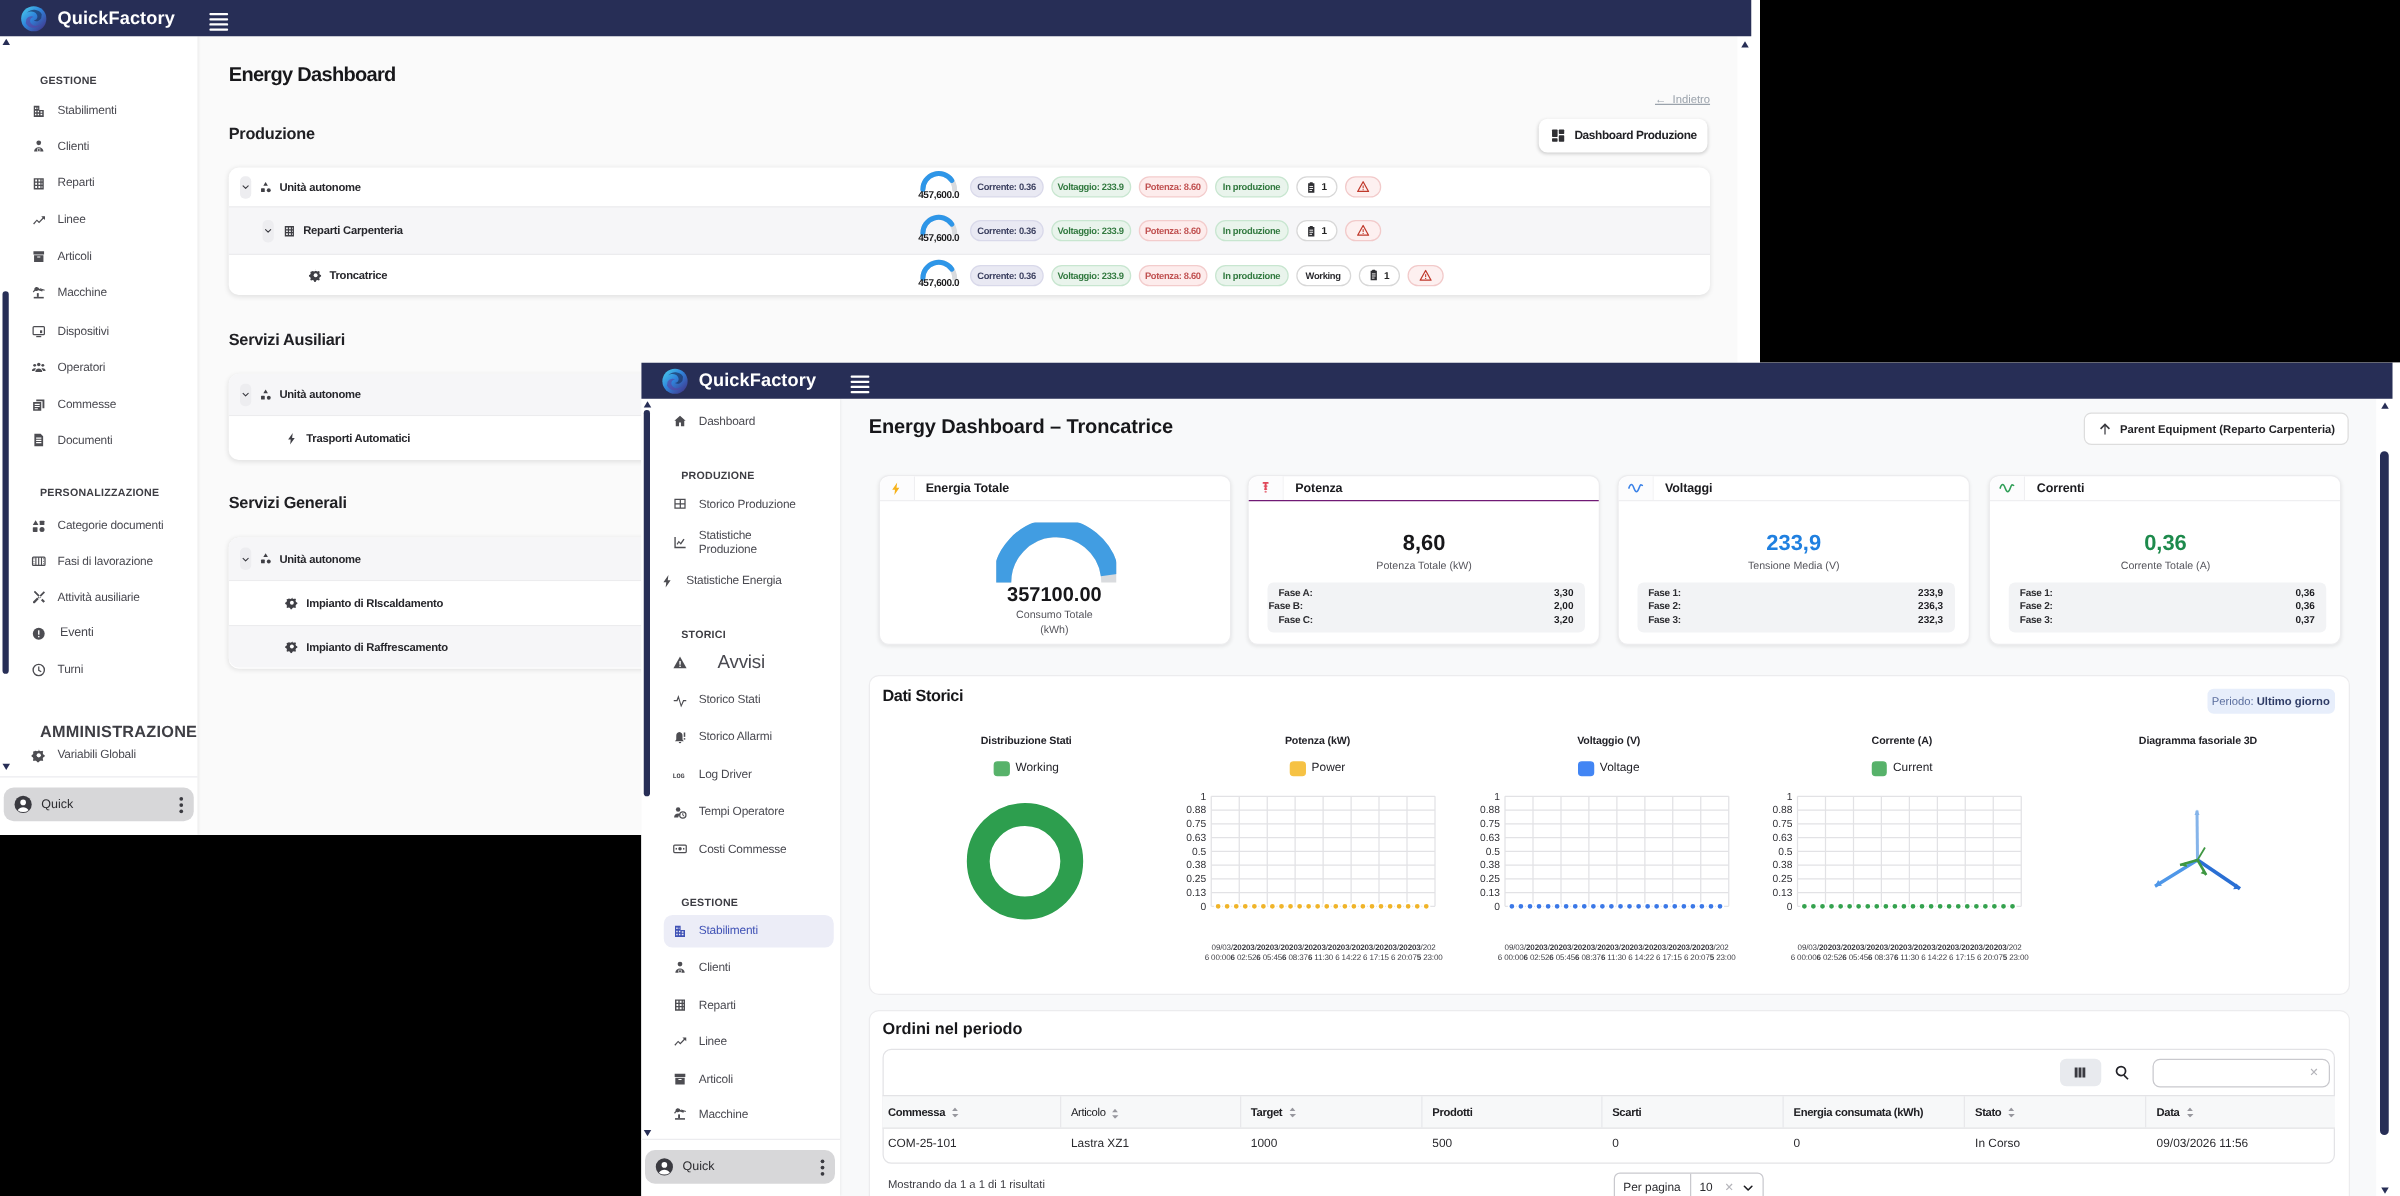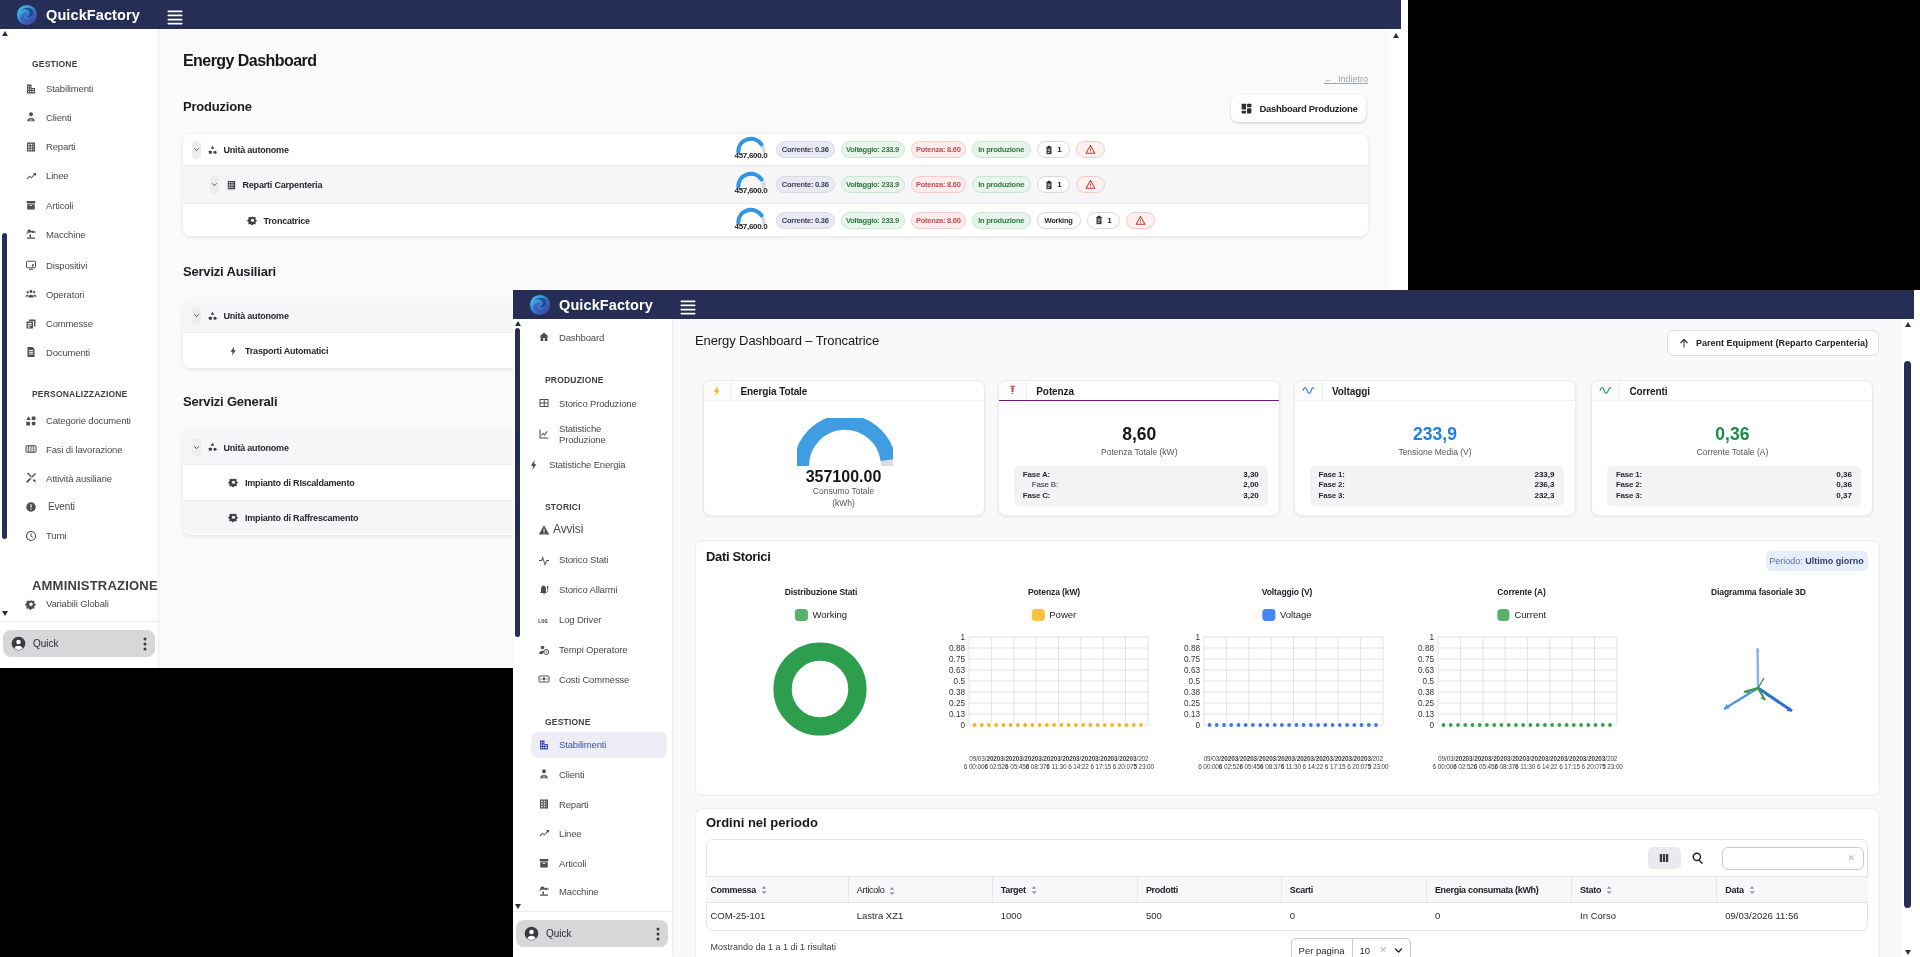--- a/index.html
+++ b/index.html
@@ -537,21 +537,21 @@
       </svg>
       <span style="line-height:11px">Statistiche<br>Produzione</span>
     </div>
     <div style="position:absolute;left:15px;top:175.0px;transform:translateY(-50%);display:flex;align-items:flex-start;gap:9px;font-size:9.5px;letter-spacing:-.15px;color:#494950;white-space:nowrap">
       <svg width="12" height="12" viewBox="0 0 24 24" fill="currentColor" style="color:#4d4d52;flex:none">
         <path d="M13.5 2 5.5 13.5h4.5L9 22l8-11.5h-4.6z"></path>
       </svg>
       <span style="line-height:11px">Statistiche Energia</span>
     </div>
     <div style="position:absolute;left:32px;top:216.9px;transform:translateY(-50%);font-size:8.5px;font-weight:bold;color:#3e3e44;letter-spacing:.2px">STORICI</div>
-    <div style="position:absolute;left:25px;top:239.9px;transform:translateY(-50%);display:flex;align-items:center;gap:3px;font-size:12px;letter-spacing:-.15px;color:#494950;white-space:nowrap">
+    <div style="position:absolute;left:25px;top:239.9px;transform:translateY(-50%);display:flex;align-items:center;gap:24px;font-size:15px;letter-spacing:-.15px;color:#494950;white-space:nowrap">
       <svg width="12" height="12" viewBox="0 0 24 24" fill="currentColor" style="color:#4d4d52;flex:none">
         <path d="M12 2.5 1.5 21h21z"></path>
         <rect x="11" y="9.5" width="2.2" height="6" fill="#fff"></rect>
         <rect x="11" y="17" width="2.2" height="2.2" fill="#fff"></rect>
       </svg>
       <span style="line-height:11px">Avvisi</span>
     </div>
     <div style="position:absolute;left:25px;top:269.9px;transform:translateY(-50%);display:flex;align-items:center;gap:9px;font-size:9.5px;letter-spacing:-.15px;color:#494950;white-space:nowrap">
       <svg width="12" height="12" viewBox="0 0 24 24" fill="currentColor" style="color:#4d4d52;flex:none">
         <path d="M2 12h4.5L9.5 4l4.5 15 3-7H22v2h-3.7l-4.6 10L9.5 10l-1.6 4H2z"></path>
@@ -644,21 +644,21 @@
         <circle cx="12" cy="9.5" r="3.6" fill="#fff"></circle>
         <path d="M5 19.4a8.5 8.5 0 0 1 14 0 11 11 0 0 1-14 0z" fill="#fff"></path>
       </svg>
       <span style="font-size:10px;color:#2c2c30">Quick</span>
       <svg style="margin-left:auto" width="4" height="14" viewBox="0 0 4 14">
         <circle cx="2" cy="2" r="1.5" fill="#3a3a40"></circle>
         <circle cx="2" cy="7" r="1.5" fill="#3a3a40"></circle>
         <circle cx="2" cy="12" r="1.5" fill="#3a3a40"></circle>
       </svg>
     </div>
-    <div style="position:absolute;left:182px;top:43px;font-size:13px;letter-spacing:-.1px;font-weight:normal;color:#17171a">Energy Dashboard – Troncatrice</div>
+    <div style="position:absolute;left:182px;top:43px;font-size:16px;letter-spacing:-.1px;font-weight:bold;color:#17171a">Energy Dashboard – Troncatrice</div>
     <div style="position:absolute;left:1154px;top:40px;width:212px;height:25.5px;background:#fff;border:1px solid #ddd;border-radius:6px;box-sizing:border-box;display:flex;align-items:center;justify-content:center;gap:6px">
       <svg width="12" height="12" viewBox="0 0 24 24" fill="currentColor" style="color:#3a3a40;flex:none">
         <path d="M11 21V7.8L5.8 13 4 11.2 12 3l8 8.2L18.2 13 13 7.8V21z"></path>
       </svg>
       <span style="font-size:9px;font-weight:bold;color:#222226">Parent Equipment (Reparto Carpenteria)</span>
     </div>
     <div style="position:absolute;left:189.5px;top:90px;width:282.0px;height:135.5px;background:#fff;border-radius:8px;border:1px solid #ececee;box-shadow:0 1px 3px rgba(0,0,0,.07);box-sizing:border-box">
       <div style="position:absolute;left:0;top:0;width:100%;height:19px;border-bottom:1px solid #efeff1">
         <div style="position:absolute;left:0;top:0;width:27px;height:19px;border-right:1px solid #efeff1;background:#fcfcfd;border-radius:8px 0 0 0;display:flex;align-items:center;justify-content:center">
           <svg width="12" height="12" viewBox="0 0 24 24" fill="currentColor" style="color:#f6b21b;flex:none">
@@ -686,21 +686,21 @@
             <rect x="10.2" y="16.5" width="3.6" height="2" rx="1"></rect>
           </svg>
         </div>
         <div style="position:absolute;left:37px;top:9.5px;transform:translateY(-50%);font-size:10px;letter-spacing:-.1px;font-weight:bold;color:#1b1b1f">Potenza</div>
       </div>
       <div style="position:absolute;left:0;top:43px;width:100%;text-align:center;font-size:17.5px;font-weight:bold;color:#17171a">8,60</div>
       <div style="position:absolute;left:0;top:66px;width:100%;text-align:center;font-size:8.5px;color:#55555c">Potenza Totale (kW)</div>
       <div style="position:absolute;left:14.5px;top:84.5px;right:11.5px;height:40px;background:#f2f3f5;border-radius:5px">
         <div style="position:absolute;left:9px;top:4.5px;font-size:8px;letter-spacing:-.2px;font-weight:bold;color:#2c2c30">Fase A:</div>
         <div style="position:absolute;right:9px;top:4.5px;font-size:8px;font-weight:bold;color:#1c1c20">3,30</div>
-        <div style="position:absolute;left:18px;top:14.8px;font-size:8px;letter-spacing:-.2px;font-weight:normal;color:#2c2c30">Fase B:</div>
+        <div style="position:absolute;left:1px;top:14.8px;font-size:8px;letter-spacing:-.2px;font-weight:bold;color:#2c2c30">Fase B:</div>
         <div style="position:absolute;right:9px;top:14.8px;font-size:8px;font-weight:bold;color:#1c1c20">2,00</div>
         <div style="position:absolute;left:9px;top:25.1px;font-size:8px;letter-spacing:-.2px;font-weight:bold;color:#2c2c30">Fase C:</div>
         <div style="position:absolute;right:9px;top:25.1px;font-size:8px;font-weight:bold;color:#1c1c20">3,20</div>
       </div>
     </div>
     <div style="position:absolute;left:781.0px;top:90px;width:282.0px;height:135.5px;background:#fff;border-radius:8px;border:1px solid #ececee;box-shadow:0 1px 3px rgba(0,0,0,.07);box-sizing:border-box">
       <div style="position:absolute;left:0;top:0;width:100%;height:19px;border-bottom:1px solid #efeff1">
         <div style="position:absolute;left:0;top:0;width:27px;height:19px;border-right:1px solid #efeff1;background:#fcfcfd;border-radius:8px 0 0 0;display:flex;align-items:center;justify-content:center">
           <svg width="13" height="13" viewBox="0 0 24 24" fill="currentColor" style="color:#3b82e8;flex:none">
             <path d="M2 12c2.5-7 5-7 7.5 0s5 7 7.5 0 3-5 5-4" fill="none" stroke="currentColor" stroke-width="2.2" stroke-linecap="round"></path>

